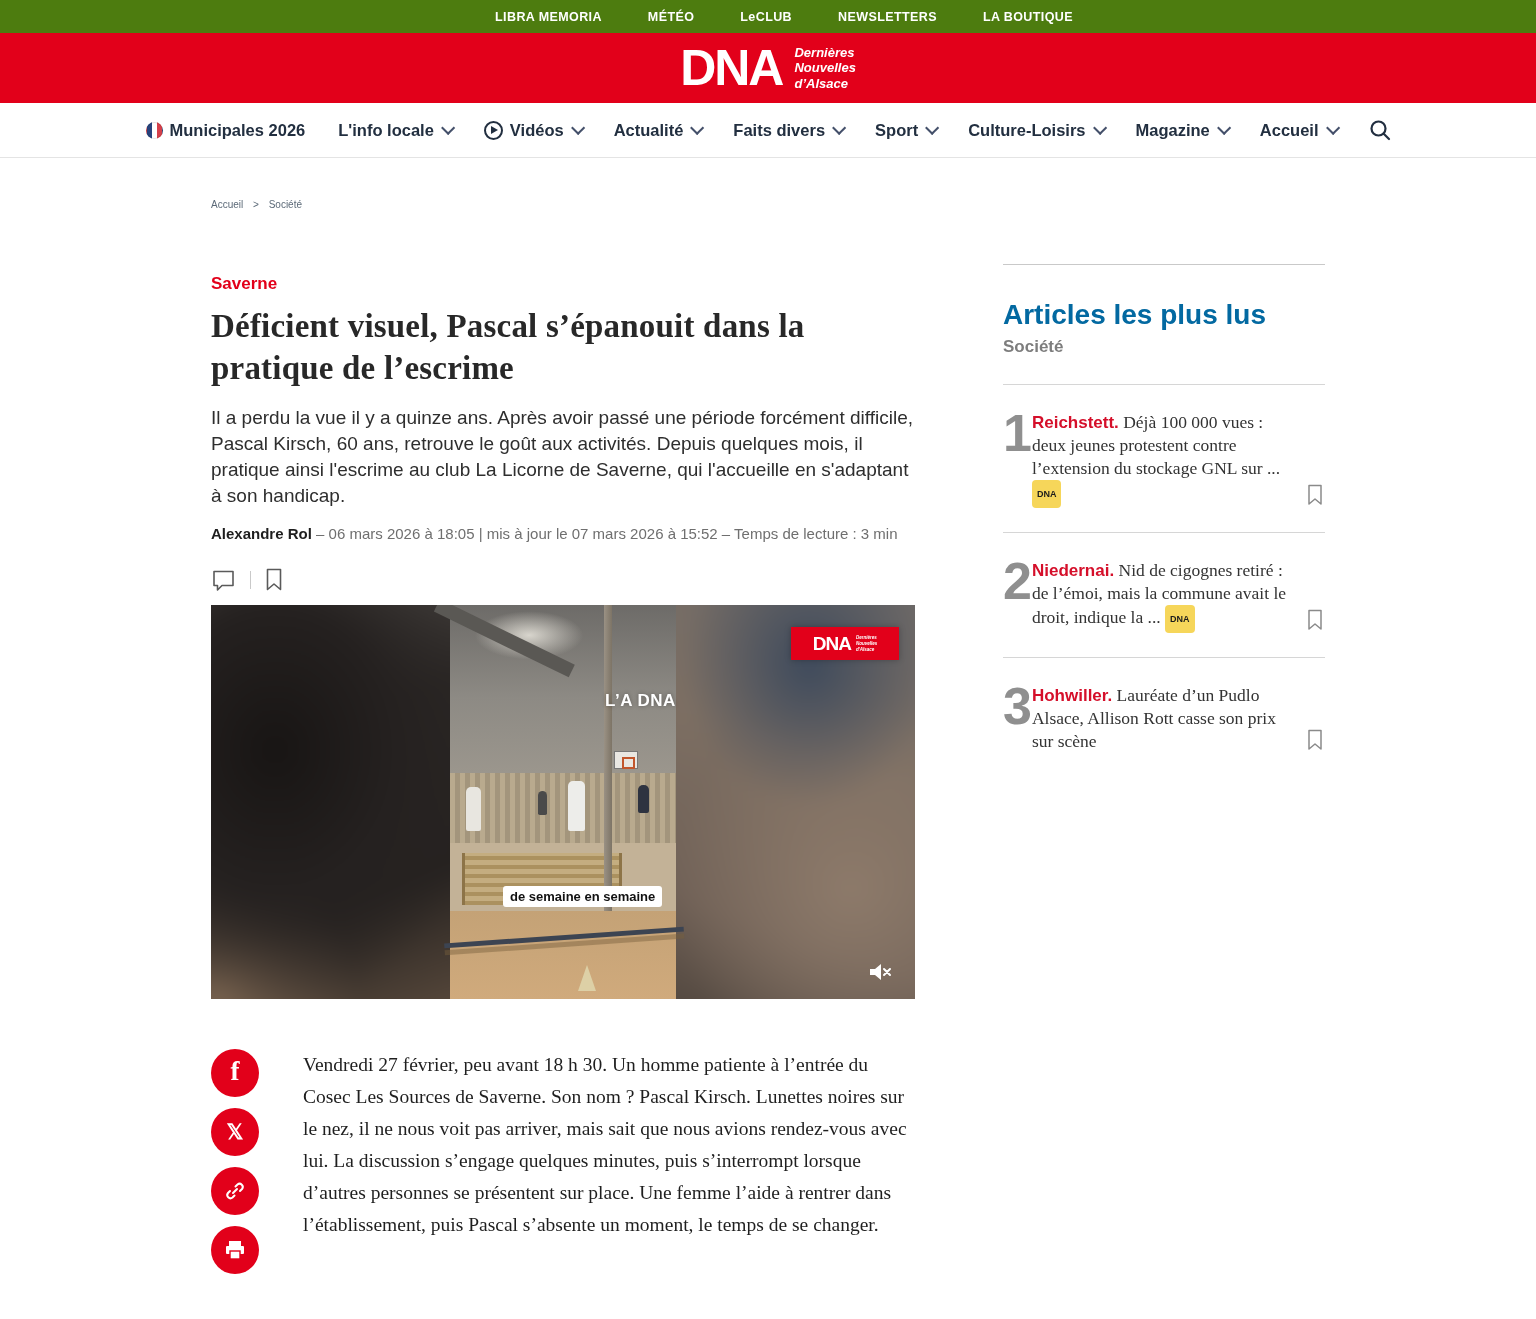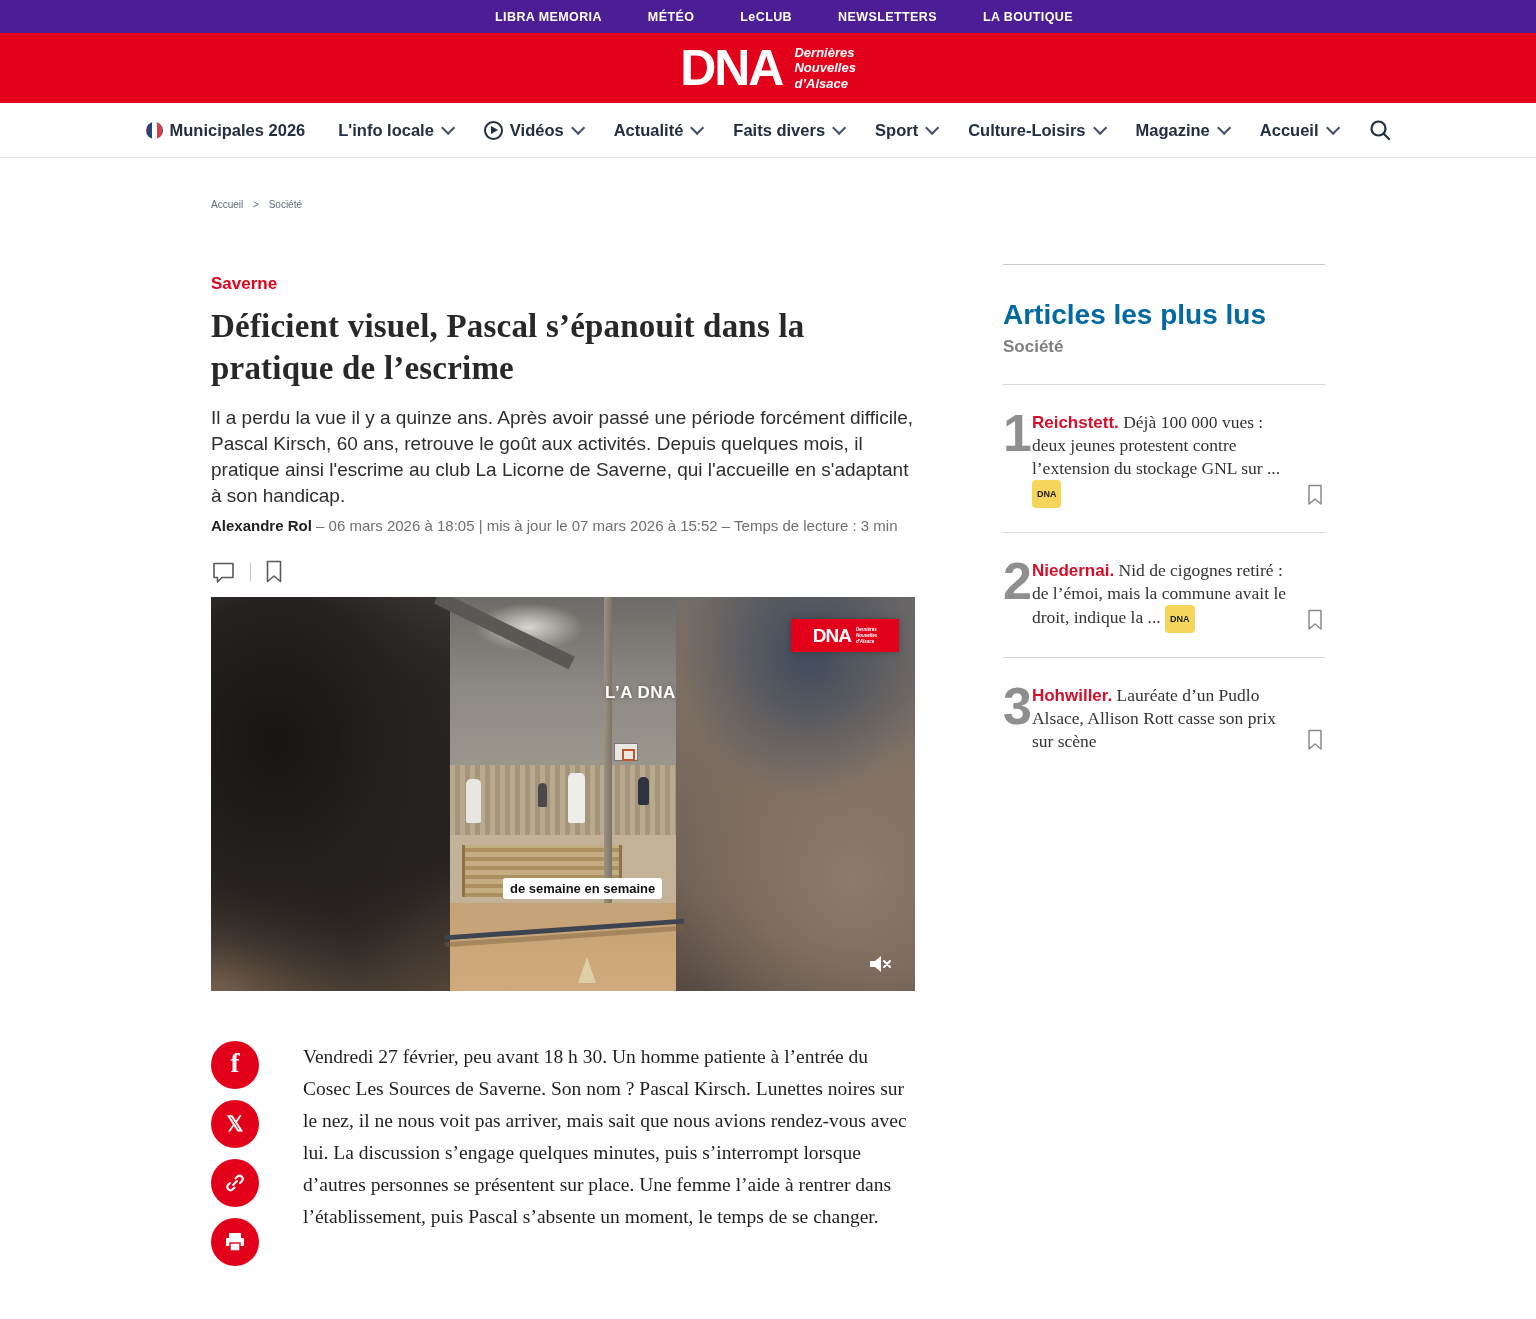--- a/index.html
+++ b/index.html
@@ -2,21 +2,21 @@
 <html><head>
 <meta charset="utf-8">
 <style>
   * { margin:0; padding:0; box-sizing:border-box; }
   html,body { width:1536px; }
   body {
     height:1319px; overflow:hidden; background:#fff;
     font-family:"Liberation Sans", sans-serif; color:#222;
   }
   
-  .topbar { height:33px; background:#4c1d95; display:flex; align-items:center; justify-content:center; gap:46px;padding-left:32px; }
+  .topbar { height:33px; background:#4d7c0f; display:flex; align-items:center; justify-content:center; gap:46px;padding-left:32px; }
   .topbar a { color:#fff; font-size:12.5px; font-weight:700; letter-spacing:.4px; text-decoration:none; cursor:pointer; }
   
   .masthead { height:70px; background:#e2001a; display:flex; align-items:center; justify-content:center; }
   .logo { display:flex; align-items:center; gap:12px; cursor:pointer; }
   .logo .dna { color:#fff; font-size:50px; font-weight:800; letter-spacing:-2px; line-height:1; }
   .logo .tagline { color:#fff; font-size:13px; font-weight:700; font-style:italic; line-height:1.2; white-space:pre-line; }
   
   .nav { height:55px; background:#fff; border-bottom:1px solid #e4e4e4; display:flex; align-items:center; justify-content:center; gap:33px; }
   .nav-item { display:flex; align-items:center; gap:7px; color:#222f40; font-size:16.5px; font-weight:700; cursor:pointer; }
   .chev { width:10px; height:10px; border-right:2px solid #44506a; border-bottom:2px solid #44506a; transform:rotate(45deg) translateY(-3px); }
@@ -29,21 +29,21 @@
   .breadcrumb span { cursor:pointer; }
   .breadcrumb .sep { margin:0 7px; cursor:default; }
   
   .content { display:flex; padding:0 211px; margin-top:54px; }
   .maincol { width:704px; }
   .sidecol { width:322px; margin-left:88px; }
   
   .kicker { color:#e2001a; font-size:17px; font-weight:700; margin-top:10px; }
   h1.title { font-family:"Liberation Serif", serif; font-size:33px; line-height:1.26; color:#282828; margin-top:12px; font-weight:700; letter-spacing:.2px; }
   .lead { margin-top:16px; font-size:19px; line-height:26px; color:#2e2e2e; font-weight:500; }
-  .byline { margin-top:8px; font-size:15px; color:#6f6f6f; }
+  .byline { margin-top:16px; font-size:15px; color:#6f6f6f; }
   .byline b { color:#1e1e1e; }
   .actions { margin-top:26px; display:flex; align-items:center; gap:14px; }
   .actions .vdiv { width:1px; height:18px; background:#c9c9c9; }
   .actions svg { cursor:pointer; }
   
   .video { position:relative; width:704px; height:394px; margin-top:13px; background:#141414; overflow:hidden; }
   .vid-left { position:absolute; left:-20px; top:-20px; width:280px; height:434px; filter:blur(9px);
     background:
       radial-gradient(220px 260px at 30% 38%, #181514 0%, #252120 55%, rgba(0,0,0,0) 100%),
       radial-gradient(200px 200px at 10% 95%, #7a6450 0%, rgba(0,0,0,0) 70%),

